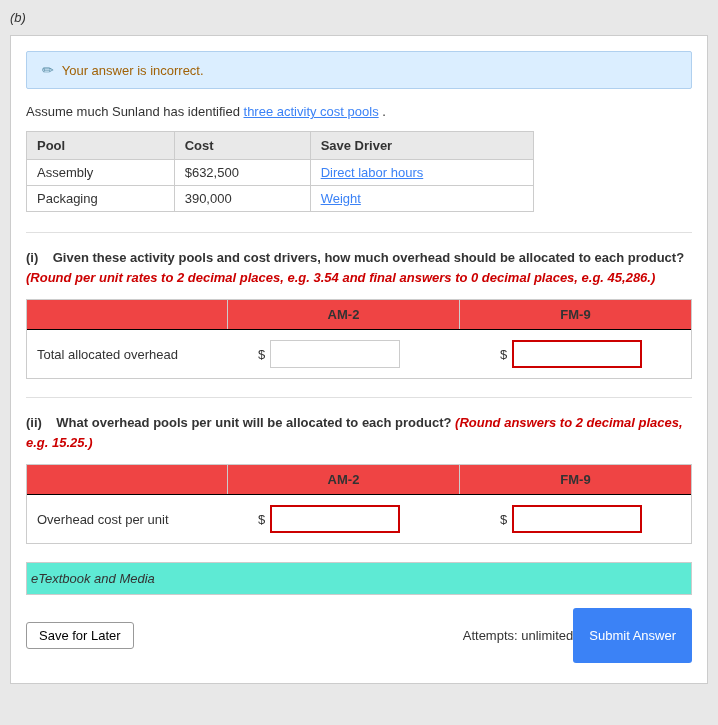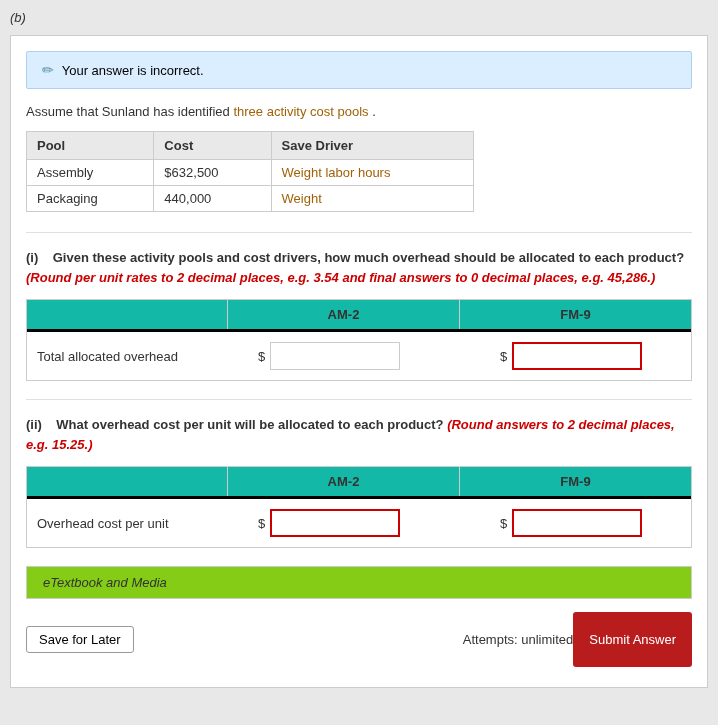--- a/index.html
+++ b/index.html
@@ -30,34 +30,35 @@
       background: #dbeeff;
       border: 1px solid #b0d0ef;
       padding: 10px 15px;
       display: flex;
       align-items: center;
       gap: 8px;
       margin-bottom: 15px;
       border-radius: 2px;
     }
     .alert-text {
-      color: #000000;
+      color: #a16207;
       font-size: 13px;
     }
     .intro-text {
       font-size: 13px;
       margin-bottom: 12px;
       color: #333;
     }
     .highlight-blue {
-      color: #a16207;
+      color: #3b82f6;
+      text-decoration: underline;
     }
     table.pool-table {
       border-collapse: collapse;
-      width: 448px;
+      width: 508px;
       margin-bottom: 20px;
     }
     table.pool-table th {
       background: #e9e9e9;
       border: 1px solid #ccc;
       padding: 6px 10px;
       font-weight: bold;
       font-size: 13px;
       text-align: left;
     }
@@ -78,23 +79,23 @@
     }
     .question-label .red-italic {
       color: #cc0000;
       font-style: italic;
     }
     .input-table-wrapper {
       border: 1px solid #ccc;
       margin-bottom: 15px;
     }
     .input-table-header {
-      background: #14b8a6;
-      display: flex;
-      border-bottom: 3px solid #000000;
+      background: #ef4444;
+      display: flex;
+      border-bottom: 1px solid #000000;
     }
     .input-table-header-cell {
       flex: 1;
       text-align: center;
       padding: 7px 10px;
       font-weight: bold;
       font-size: 13px;
       border-left: 1px solid #ccc;
     }
     .input-table-header-cell:first-child {
@@ -133,23 +134,23 @@
     }
     .answer-input.error {
       border: 2px solid #cc0000;
     }
     .divider {
       border: none;
       border-top: 1px solid #e0e0e0;
       margin: 15px 0;
     }
     .footer-bar {
-      background: #84cc16;
-      border: 1px solid #ccc;
-      padding: 8px 16px;
+      background: #5eead4;
+      border: 1px solid #ccc;
+      padding: 8px 4px;
       font-size: 13px;
       color: #333;
       font-style: italic;
       margin-top: 5px;
     }
     .action-bar {
       display: flex;
       justify-content: space-between;
       align-items: center;
       margin-top: 8px;
@@ -161,21 +162,21 @@
       padding: 5px 12px;
       font-size: 13px;
       cursor: pointer;
       border-radius: 3px;
     }
     .attempts-text {
       font-size: 13px;
       color: #333;
     }
     .submit-btn {
-      background: #b91c1c;
+      background: #3b82f6;
       color: #fff;
       border: none;
       padding: 20px 16px;
       font-size: 13px;
       cursor: pointer;
       border-radius: 3px;
     }
     .pencil-icon {
       font-size: 14px;
       color: #5a8fa8;
@@ -188,42 +189,42 @@
   <div class="part-label">(b)</div>
 
   <div class="main-card">
 
     <div class="alert-box">
       <span class="pencil-icon">✏</span>
       <span class="alert-text">Your answer is incorrect.</span>
     </div>
 
     <div class="intro-text">
-      <span>Assume that Sunland has identified</span>
+      <span>Assume much Sunland has identified</span>
       <span class="highlight-blue">three activity cost pools</span>
       <span>.</span>
     </div>
 
     <table class="pool-table">
       <thead>
         <tr>
           <th>Pool</th>
           <th>Cost</th>
           <th>Save Driver</th>
         </tr>
       </thead>
       <tbody>
         <tr>
           <td>Assembly</td>
           <td>$632,500</td>
-          <td class="highlight-blue">Weight labor hours</td>
+          <td class="highlight-blue">Direct labor hours</td>
         </tr>
         <tr>
           <td>Packaging</td>
-          <td>440,000</td>
+          <td>390,000</td>
           <td class="highlight-blue">Weight</td>
         </tr>
       </tbody>
     </table>
 
     <hr class="divider">
 
     <div class="question-block">
       <div class="question-label">
         <span>(i)</span>
@@ -251,21 +252,21 @@
         </div>
       </div>
     </div>
 
     <hr class="divider">
 
     <div class="question-block">
       <div class="question-label">
         <span>(ii)</span>
         &nbsp;&nbsp;
-        <span>What overhead cost per unit will be allocated to each product?</span>
+        <span>What overhead pools per unit will be allocated to each product?</span>
         <span class="red-italic"> <em style="color:#cc0000;">(Round answers to 2 decimal places, e.g. 15.25.)</em></span>
       </div>
 
       <div class="input-table-wrapper">
         <div class="input-table-header">
           <div class="input-table-header-cell" style="flex:0 0 200px; border-left:none;"></div>
           <div class="input-table-header-cell">AM-2</div>
           <div class="input-table-header-cell">FM-9</div>
         </div>
         <div class="input-table-row">

